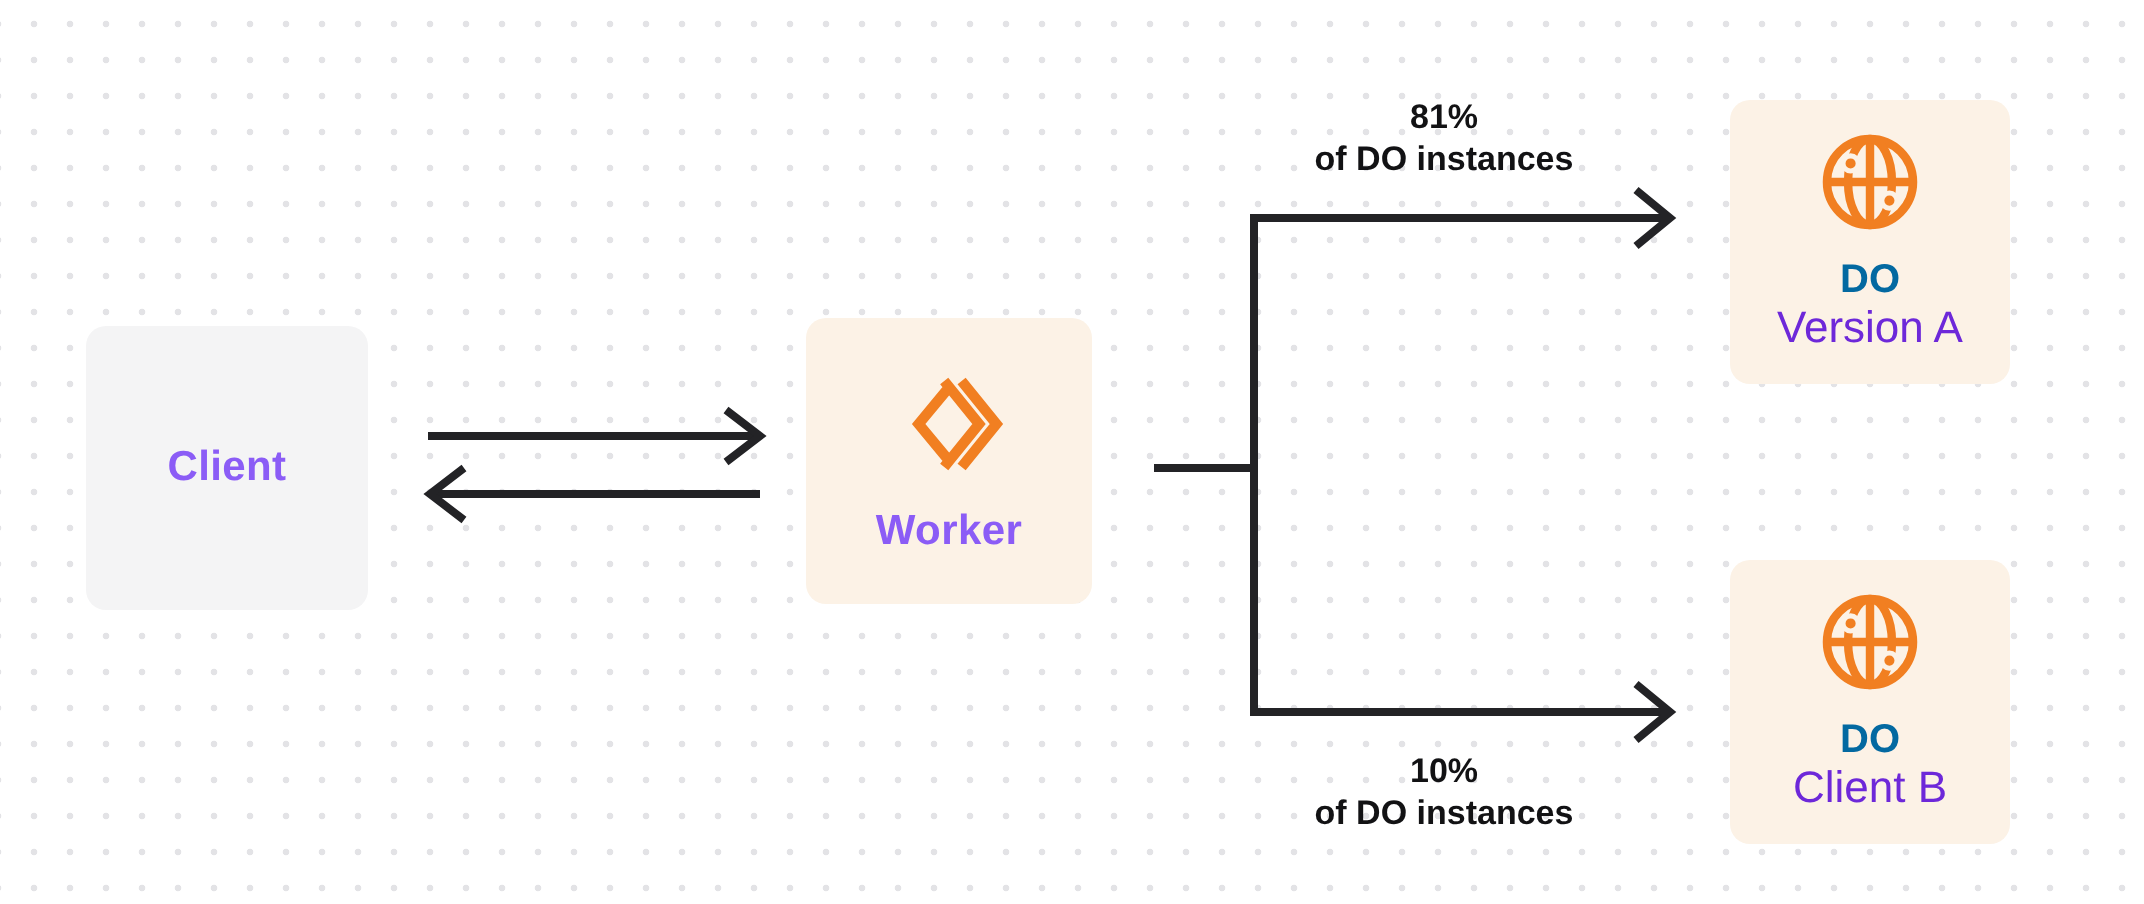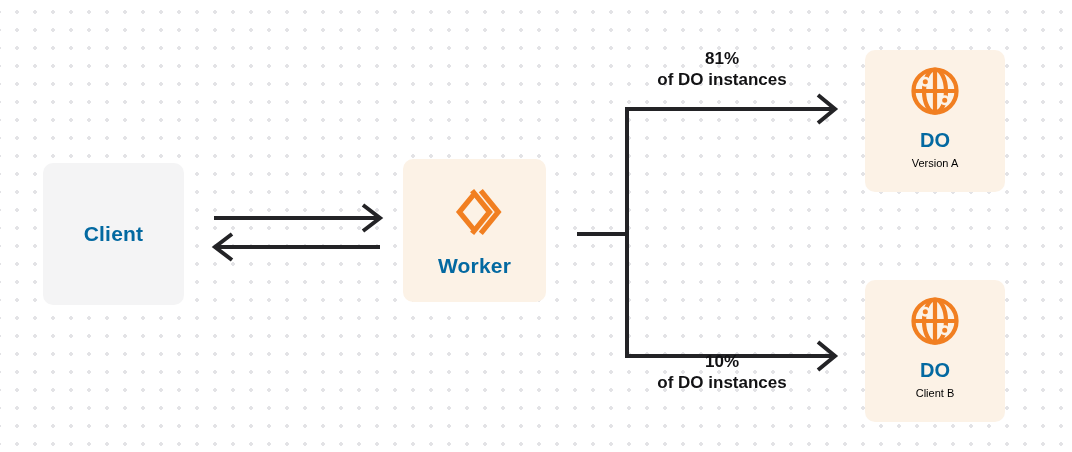--- a/index.html
+++ b/index.html
@@ -51,50 +51,50 @@
   .node--do {
     width: 140px; height: 142px;
     background: #fcf2e6;
     padding-top: 14px;
   }
   .node--do-a { left: 865px; top: 50px; }
   .node--do-b { left: 865px; top: 280px; }
   .node__label {
     font-size: 21px;
     font-weight: 700;
-    color: #0369a1;
+    color: #8b5cf6;
     letter-spacing: 0.2px;
   }
   .node--worker .node__label { margin-top: 13px; }
   .node__title {
     font-size: 20px;
     font-weight: 700;
     color: #0369a1;
     margin-top: 11px;
     line-height: 22px;
   }
   .node__subtitle {
-    font-size: 11px;
+    font-size: 22px;
     font-weight: 400;
-    color: #000000;
+    color: #6d28d9;
     margin-top: 2px;
     line-height: 21px;
   }
   .edge-label {
     position: absolute;
     left: 612px;
     width: 220px;
     text-align: center;
     font-size: 17px;
     font-weight: 700;
     color: #121214;
     line-height: 21px;
   }
   .edge-label--top { top: 48px; }
-  .edge-label--bottom { top: 351px; }
+  .edge-label--bottom { top: 375px; }
   .icon svg { display: block; }
 </style>
 </head>
 <body>
 
 <div class="canvas">
 
   <svg class="connectors" viewBox="0 0 1072 452" xmlns="http://www.w3.org/2000/svg">
 
     <path d="M214 218 L378 218"></path>

